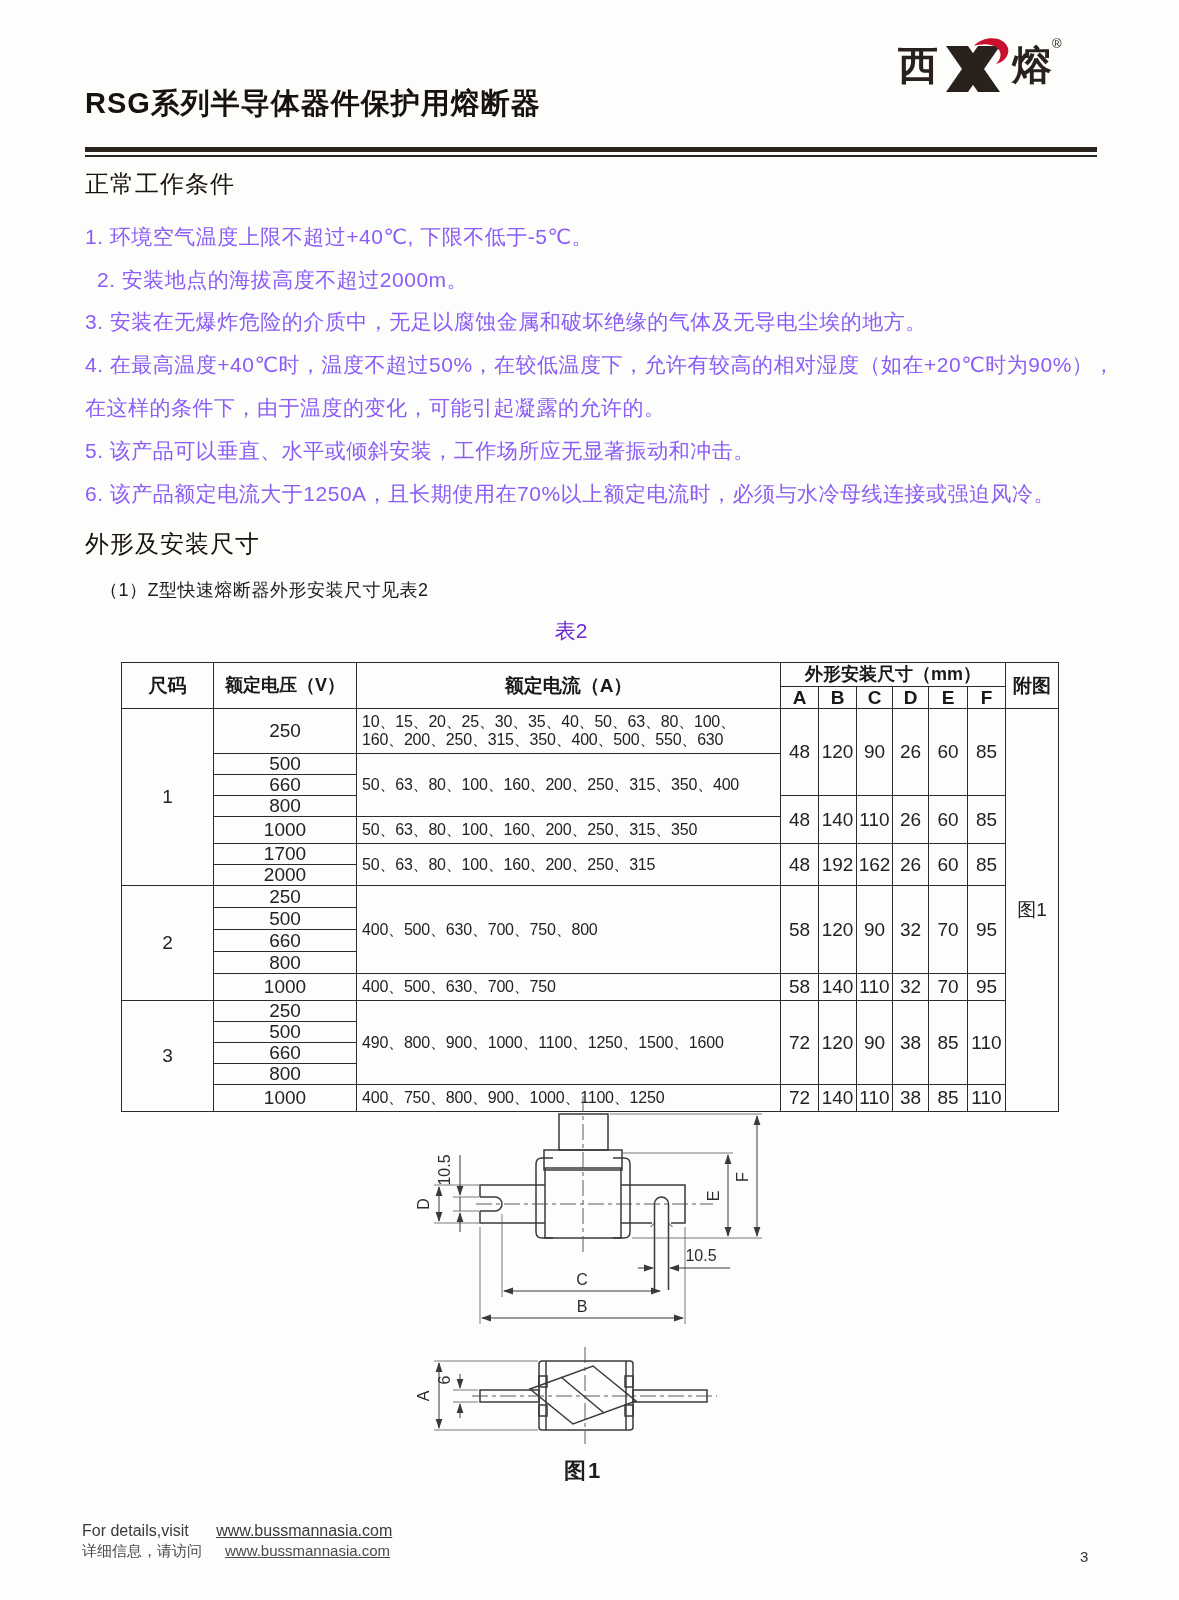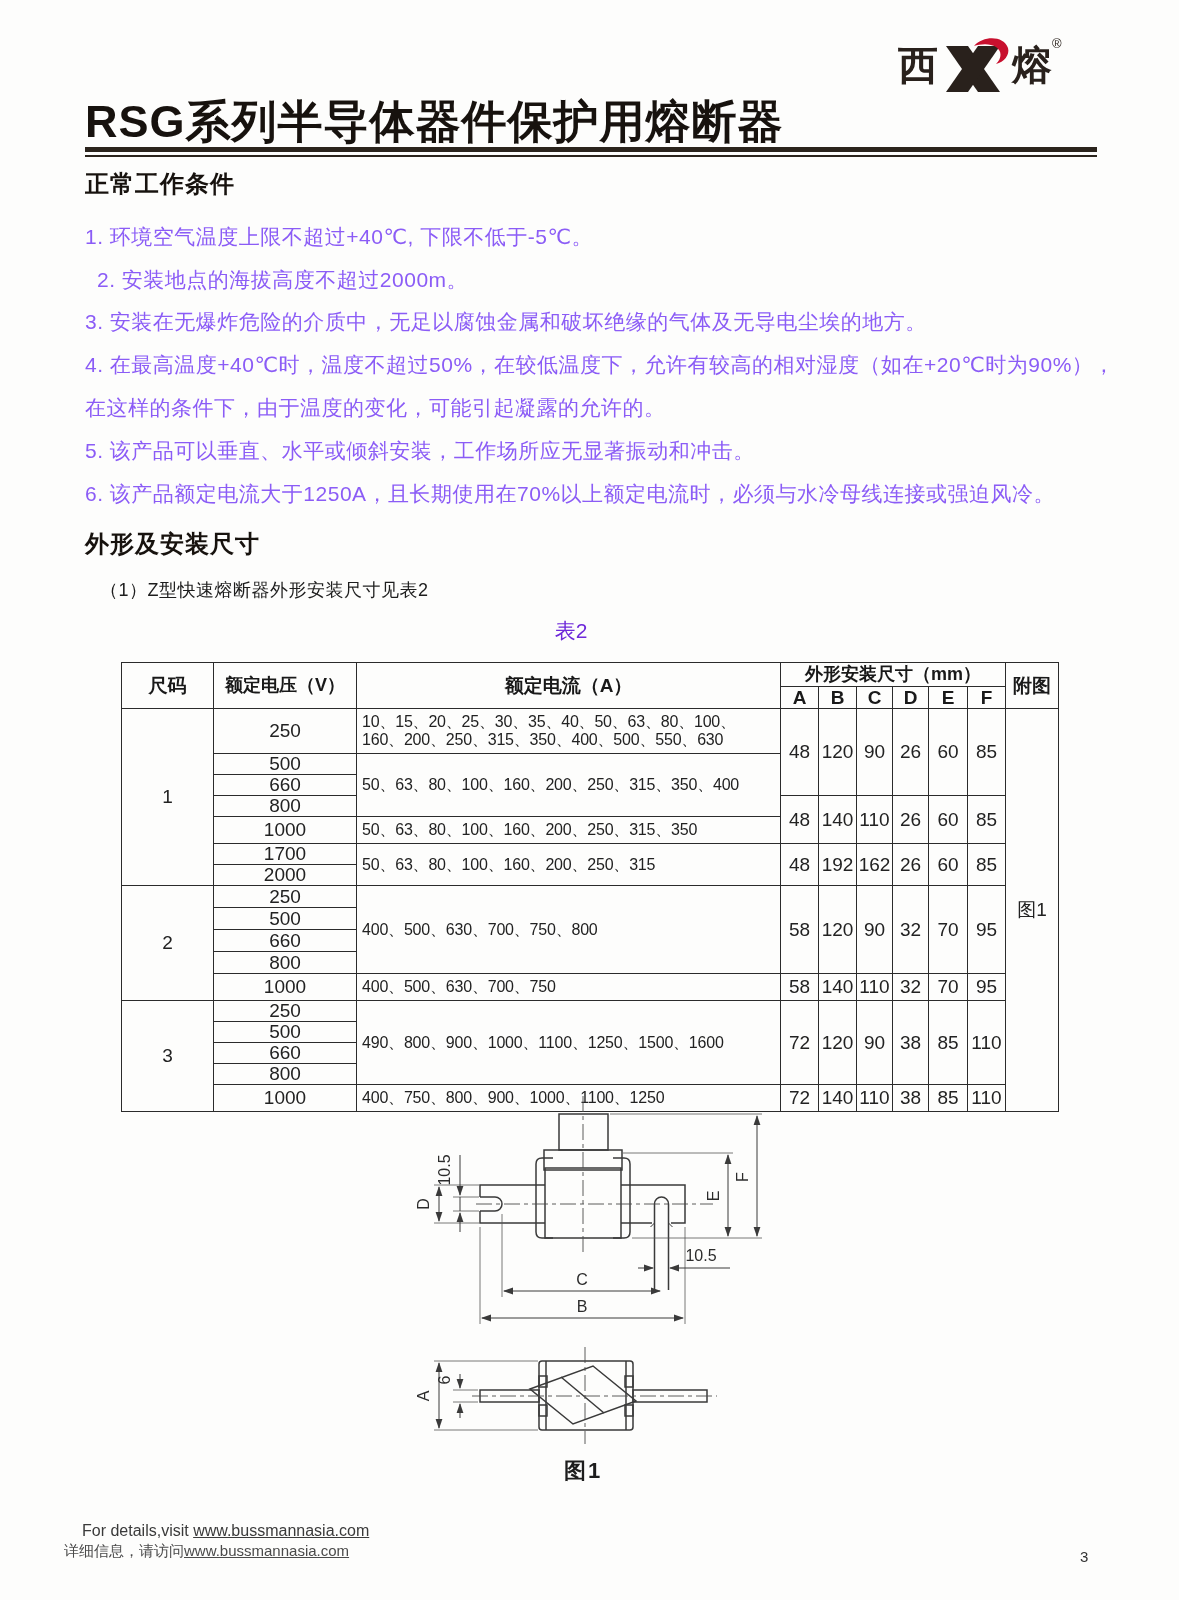--- a/index.html
+++ b/index.html
@@ -8,24 +8,24 @@
     background:#fdfdfc;overflow:hidden;
     font-family:"Liberation Sans","DejaVu Sans",sans-serif;
     color:#1e1e1e;
   }
   .abs{position:absolute;}
   
   .logo{top:34px;left:898px;width:190px;height:62px;display:flex;align-items:center;}
   .logo .cn{font-size:40px;font-weight:900;color:#29211c;letter-spacing:0;}
   .logo svg{display:block;}
   .logo .reg{font-size:13px;color:#29211c;align-self:flex-start;margin-top:2px;}
-  .doc-title{top:92px;left:85px;width:1010px;font-size:45px;font-weight:700;color:#17120e;letter-spacing:1px;white-space:nowrap;}
+  .doc-title{top:84px;left:85px;width:1010px;font-size:29px;font-weight:700;color:#17120e;letter-spacing:1px;white-space:nowrap;}
   .title-rule{top:147px;left:85px;width:1012px;height:3px;border-top:5px solid #2b241d;border-bottom:2px solid #2b241d;}
   
-  .h2{font-size:24px;font-weight:700;color:#17120e;letter-spacing:1px;}
+  .h2{font-size:24px;font-weight:400;color:#17120e;letter-spacing:1px;}
   .hd-wc{top:168px;left:85px;}
   .hd-dim{top:528px;left:85px;}
   .para{left:85px;width:1014px;font-size:21px;color:#8b5cf6;letter-spacing:0.5px;white-space:nowrap;}
   .p0{top:223px;} .p1{top:266px;margin-left:12px;} .p2{top:308px;} .p3{top:351px;}
   .p4{top:394px;} .p5{top:437px;} .p6{top:480px;}
   .note{top:578px;left:100px;font-size:18px;color:#1d1d1d;letter-spacing:0.5px;}
   .tbl-caption{top:617px;left:121px;width:900px;text-align:center;font-size:21px;color:#6d28d9;}
   
   table.spec{
     position:absolute;top:662px;left:121px;width:937px;
@@ -39,22 +39,22 @@
   table.spec td.hds{font-size:18px;font-weight:600;color:#191919;}
   table.spec td.cur{text-align:left;padding:4px 5px;font-size:16px;line-height:18px;letter-spacing:-0.2px;}
   table.spec tr{height:21px;}
   table.spec tr.h40{height:40px;}
   table.spec tr.h24{height:24px;}
   table.spec tr.h22{height:22px;}
   
   .fig-caption{top:1456px;left:483px;width:200px;text-align:center;font-size:22px;font-weight:600;color:#1d1d1d;letter-spacing:2px;}
   
   .f1{top:1522px;left:82px;font-size:16px;color:#3a3a3a;}
-  .f2{top:1542px;left:64px;font-size:15px;color:#4a4a4a;}
-  .f1 a,.f2 a{color:inherit;}
+  .f2{top:1542px;left:82px;font-size:15px;color:#4a4a4a;}
+  .f1 a,.f2 a{color:inherit;margin-left:23px;}
   .pageno{top:1548px;left:1080px;font-size:15px;color:#333;}
   svg text{font-family:"Liberation Sans","DejaVu Sans",sans-serif;}
 </style>
 </head>
 <body>
 
 <div class="page">
 
   <div class="abs logo">
     <span class="cn">西</span>

